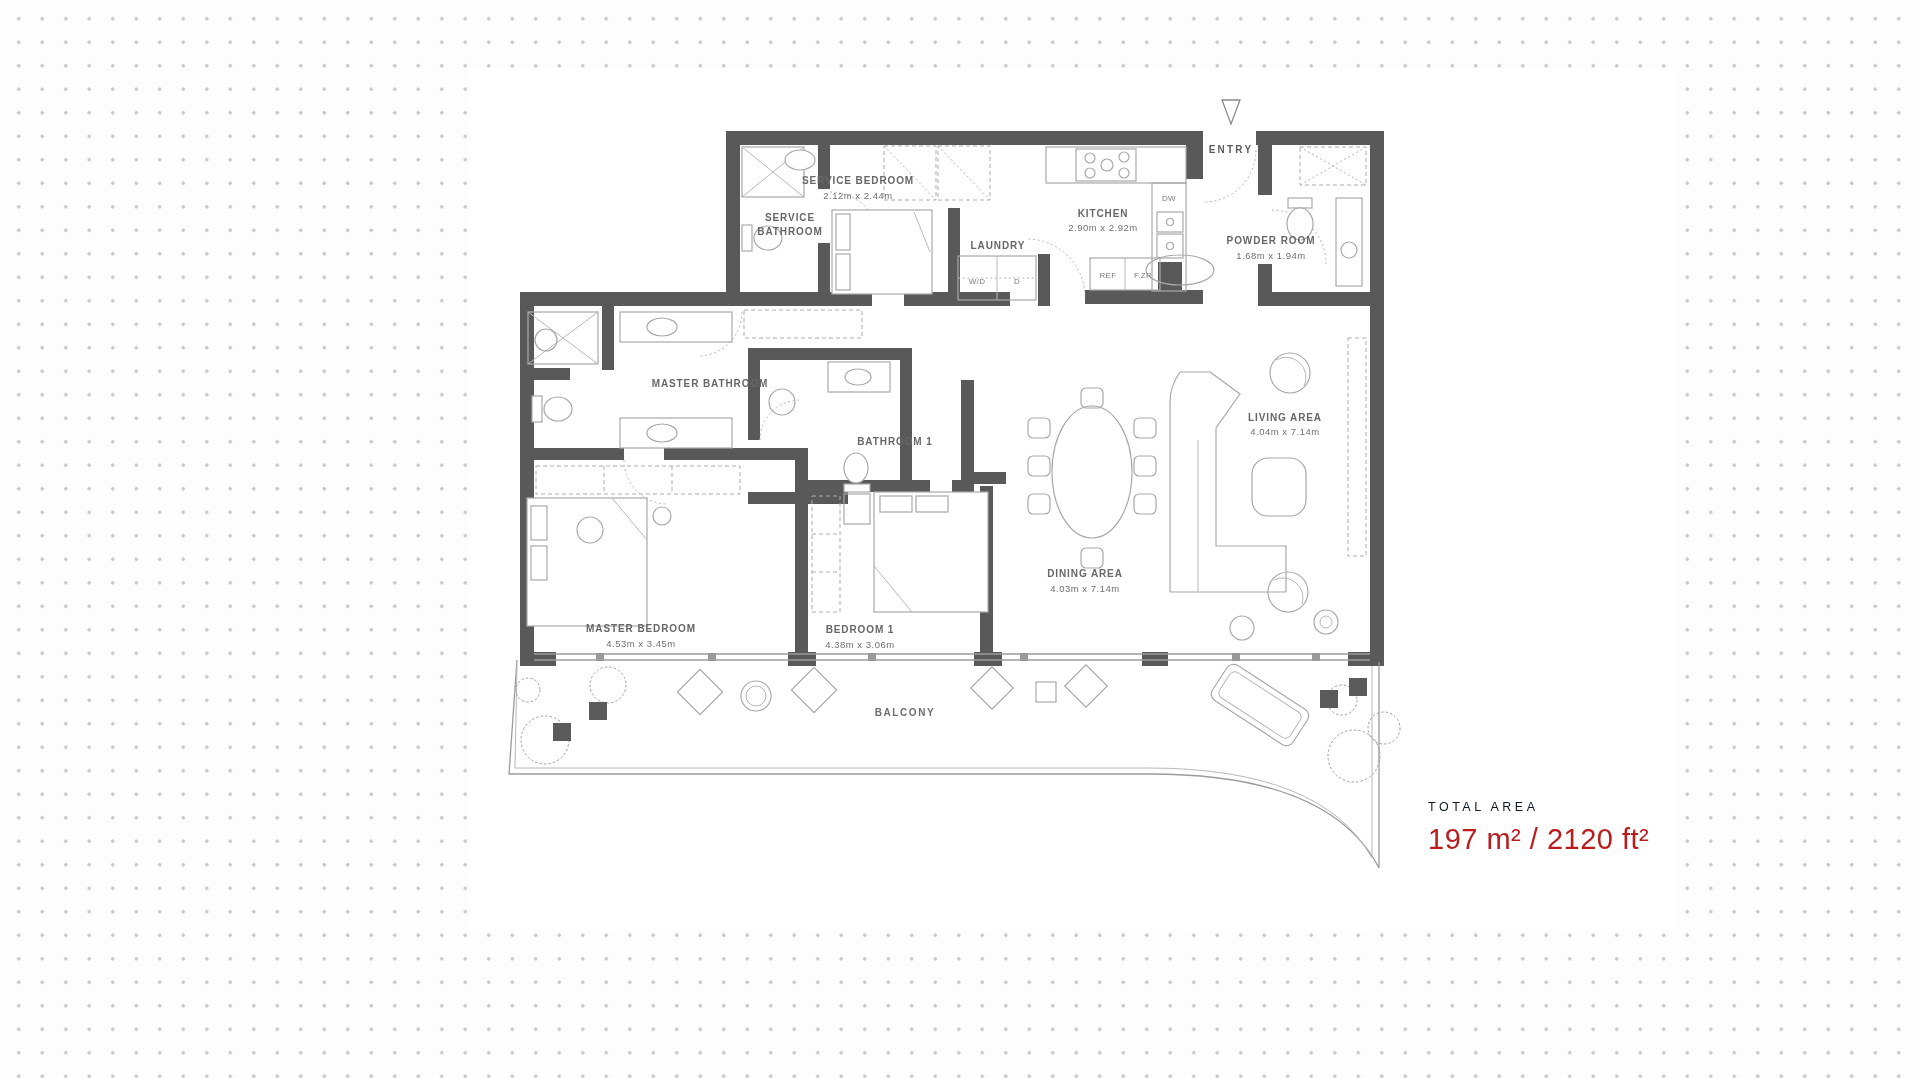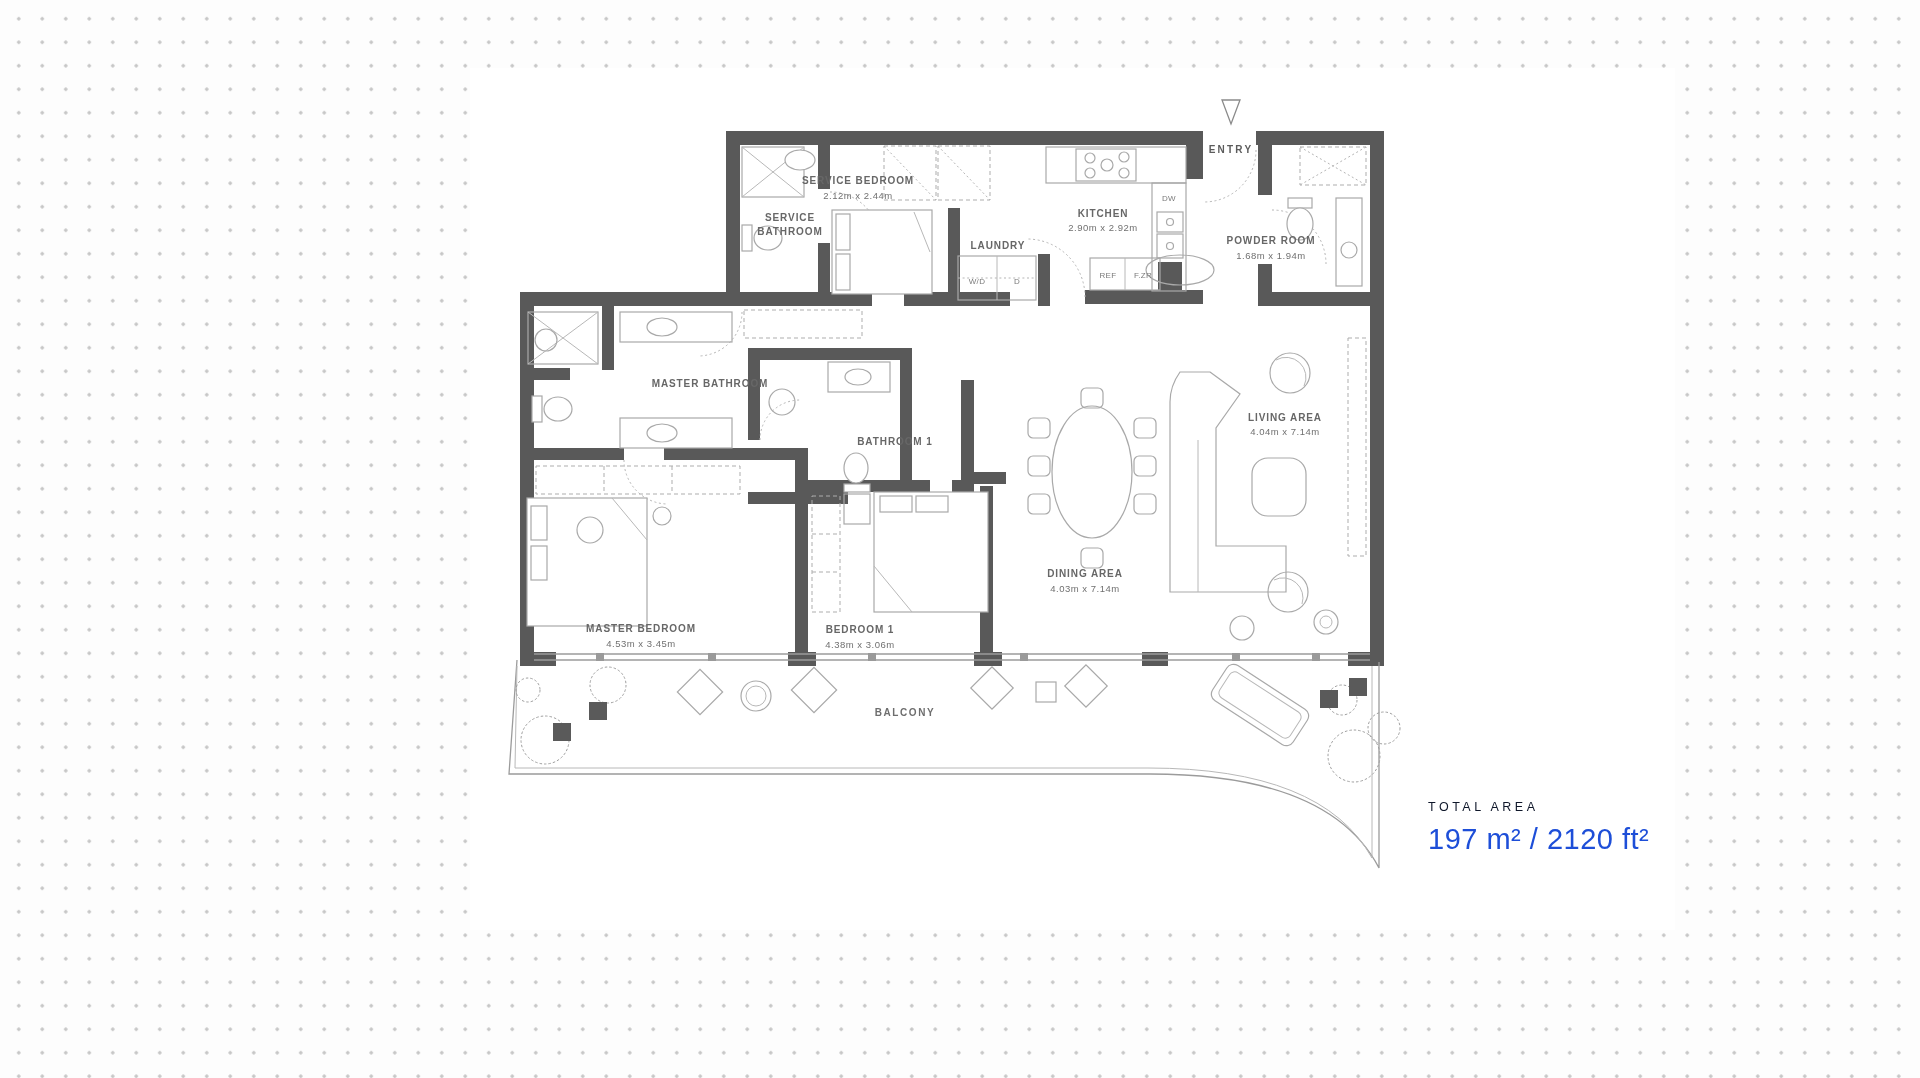--- a/index.html
+++ b/index.html
@@ -27,21 +27,21 @@
   .fxl{fill:none;stroke:#b8b8b8;stroke-width:1;}
   .dash{fill:none;stroke:#adadad;stroke-width:1;stroke-dasharray:4 3;}
   .dot{fill:none;stroke:#b5b5b5;stroke-width:1;stroke-dasharray:2 2.6;}
   .glz{stroke:#9b9b9b;stroke-width:1.3;fill:none;}
   .mull{fill:#9a9a9a;}
   .sq{fill:#5a5a5a;}
   .tree{fill:none;stroke:#9f9f9f;stroke-width:1;stroke-dasharray:2.5 2;}
 
   .total-area{position:absolute;left:1428px;top:800px;color:#8a8a8a;}
   .ta-label{font-size:12.5px;font-weight:400;letter-spacing:3.5px;color:#0f172a;}
-  .ta-value{font-size:29px;font-weight:400;color:#1d4ed8;margin-top:9px;letter-spacing:.5px;}
+  .ta-value{font-size:29px;font-weight:400;color:#b91c1c;margin-top:9px;letter-spacing:.5px;}
 </style>
 </head>
 <body>
 
 <div class="stage">
   <div class="dotbg"></div>
   <div class="sheet"></div>
 
   <svg class="plan" viewBox="0 0 1920 1078">
 

